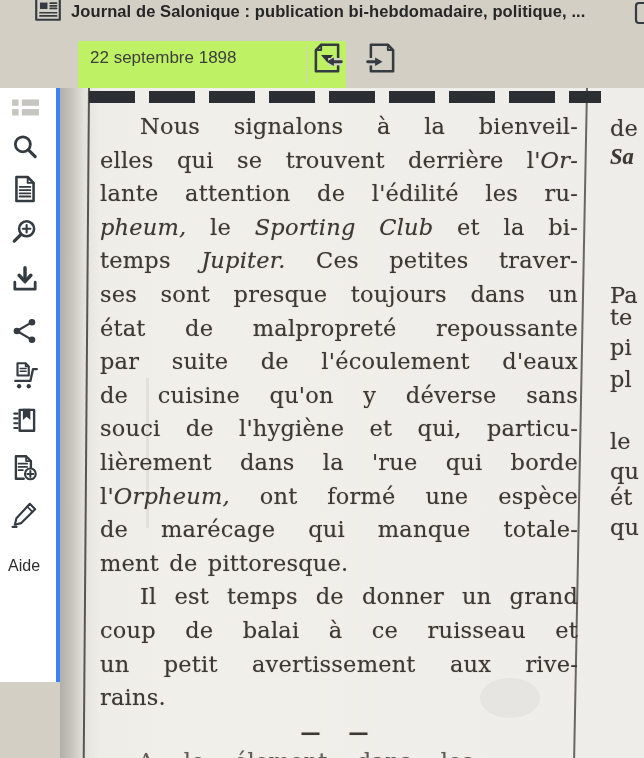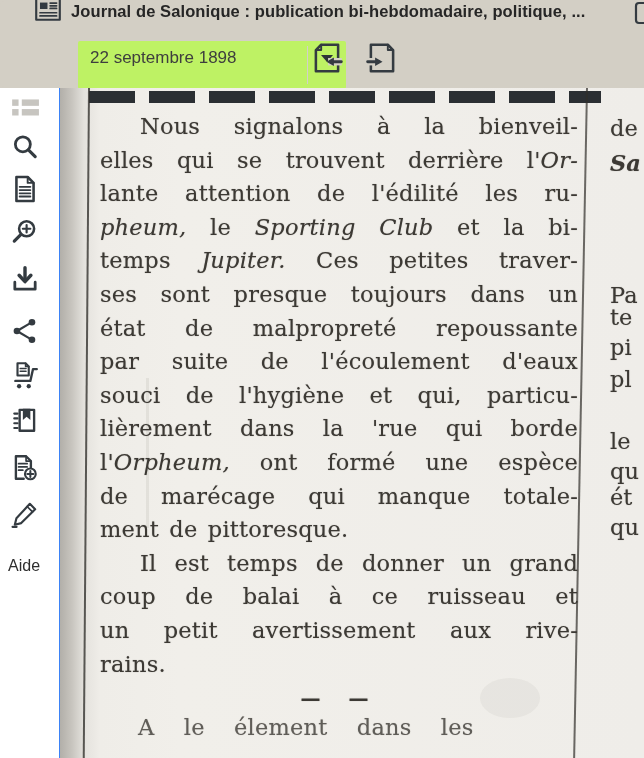--- a/index.html
+++ b/index.html
@@ -27,22 +27,22 @@
   .datebox .vsep{position:absolute;right:38px;top:5px;bottom:5px;width:1px;background:#d2d0ca;}
   .datebox .caret{
     position:absolute;right:13px;top:14px;width:0;height:0;
     border-left:6px solid transparent;border-right:6px solid transparent;
     border-top:7px solid #2e3338;
   }
   .issue-btn{position:absolute;top:40px;width:36px;height:36px;cursor:pointer;}
   .issue-prev{left:309px;} .issue-next{left:364px;}
   
   .sidebar{
-    position:absolute;left:0;top:88px;width:60px;height:670px;
-    background:#ffffff;border-right:1px solid #3b82f6;box-sizing:border-box;
+    position:absolute;left:0;top:88px;width:60px;height:594px;
+    background:#ffffff;border-right:4px solid #3b82f6;box-sizing:border-box;
   }
   .side-btn{position:absolute;left:10px;width:30px;height:30px;cursor:pointer;}
   .help-link{
     position:absolute;left:8px;top:469px;font-size:16px;color:#2e2e2e;cursor:pointer;
   }
   
   svg .st{stroke:#343b41;fill:none;stroke-linecap:round;stroke-linejoin:round;}
   svg .fl{fill:#343b41;stroke:none;}
   
   .scan-area{
@@ -246,37 +246,38 @@
   <div class="col1">
     <div>
         <div class="line indent"><span>Nous signalons à la bienveil-</span></div>
         <div class="line"><span>elles qui se trouvent derrière l'</span><span class="it">Or-</span></div>
         <div class="line"><span>lante attention de l'édilité les ru-</span></div>
         <div class="line"><span class="it">pheum,</span><span> le </span><span class="it">Sporting Club</span><span> et la bi-</span></div>
         <div class="line"><span>temps </span><span class="it">Jupiter.</span><span> Ces petites traver-</span></div>
         <div class="line"><span>ses sont presque toujours dans un</span></div>
         <div class="line"><span>état de malpropreté repoussante</span></div>
         <div class="line"><span>par suite de l'écoulement d'eaux</span></div>
+        <div class="line"><span>de cuisine qu'on y déverse sans</span></div>
         <div class="line"><span>souci de l'hygiène et qui, particu-</span></div>
         <div class="line"><span>lièrement dans la 'rue qui borde</span></div>
         <div class="line"><span>l'</span><span class="it">Orpheum,</span><span> ont formé une espèce</span></div>
         <div class="line"><span>de marécage qui manque totale-</span></div>
         <div class="line short"><span>ment de pittoresque.</span></div>
         <div class="line indent"><span>Il est temps de donner un grand</span></div>
         <div class="line"><span>coup de balai à ce ruisseau et</span></div>
         <div class="line"><span>un petit avertissement aux rive-</span></div>
         <div class="line short"><span>rains.</span></div>
       </div>
     <div class="sep">— —</div>
     <div class="partial">A le élement dans les</div>
   </div>
 
   <div class="col2">
       <div class="frag" style="top: 27px;">de</div>
-      <div class="frag it" style="top: 62px;">Sa</div>
+      <div class="frag it" style="top: 56px; font-family: Liberation Serif, serif;">Sa</div>
       <div class="frag" style="top: 188px; margin-top: 6px;">Pa</div>
       <div class="frag" style="top: 216px;">te</div>
       <div class="frag" style="top: 246px;">pi</div>
       <div class="frag" style="top: 278px;">pl</div>
       <div class="frag" style="top: 340px;">le</div>
       <div class="frag" style="top: 370px;">qu</div>
       <div class="frag" style="top: 396px;">ét</div>
       <div class="frag" style="top: 426px;">qu</div>
     </div>
 </div>

